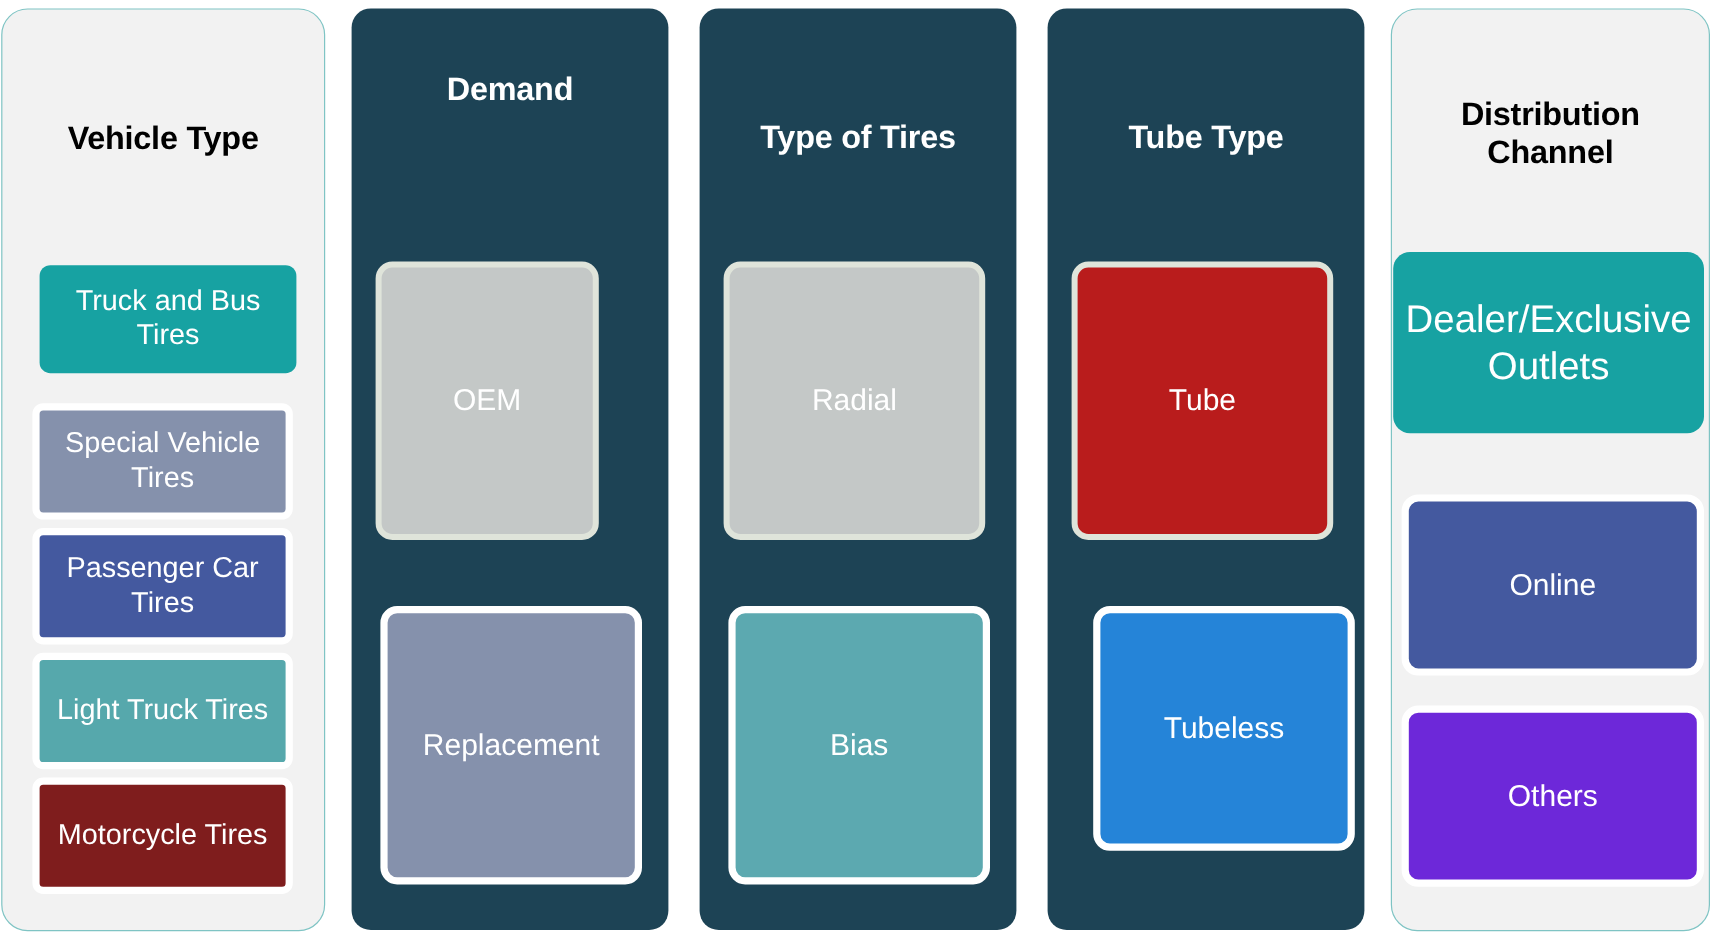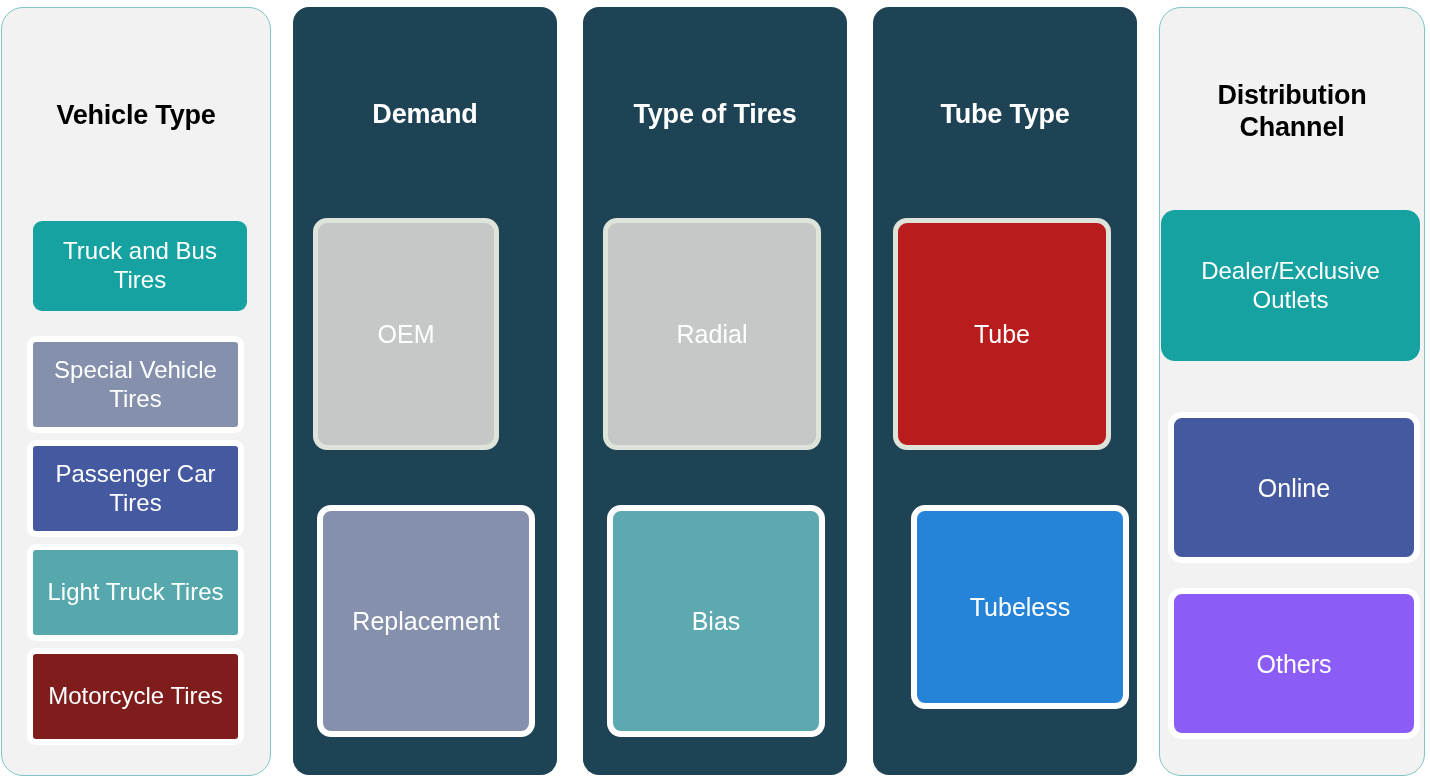--- a/index.html
+++ b/index.html
@@ -93,21 +93,21 @@
     <span class="box-label">Passenger Car Tires</span>
   </div>
   <div class="box bordered-white" style="left:27px; top:544px; width:217px; height:97px; background:#56A8AC;">
     <span class="box-label">Light Truck Tires</span>
   </div>
   <div class="box bordered-white" style="left:27px; top:648px; width:217px; height:97px; background:#7f1d1d;">
     <span class="box-label">Motorcycle Tires</span>
   </div>
 
   <div class="panel dark" style="left:293px; top:7px; width:264px; height:768px;">
-    <div class="panel-title" style="margin-top:92px;">Demand</div>
+    <div class="panel-title" style="margin-top:52px;">Demand</div>
   </div>
   <div class="box big bordered-pale" style="left:313px; top:218px; width:186px; height:232px; background:#C4C8C7;">
     <span class="box-label">OEM</span>
   </div>
   <div class="box big bordered-white" style="left:317px; top:505px; width:218px; height:232px; background:#8591AC;">
     <span class="box-label">Replacement</span>
   </div>
 
   <div class="panel dark" style="left:583px; top:7px; width:264px; height:768px;">
     <div class="panel-title" style="margin-top:92px;">Type of Tires</div>
@@ -125,23 +125,23 @@
   <div class="box big bordered-pale" style="left:893px; top:218px; width:218px; height:232px; background:#b91c1c;">
     <span class="box-label">Tube</span>
   </div>
   <div class="box big bordered-white" style="left:911px; top:505px; width:218px; height:204px; background:#2584D8;">
     <span class="box-label">Tubeless</span>
   </div>
 
   <div class="panel light" style="left:1159px; top:7px; width:266px; height:769px;">
     <div class="panel-title" style="margin-top:72px; width:72%;">Distribution Channel</div>
   </div>
-  <div class="box big" style="left:1161px; top:210px; width:259px; height:151px; background:#17A2A2; font-size:24px;">
+  <div class="box big" style="left:1161px; top:210px; width:259px; height:151px; background:#17A2A2; font-size:32px;">
     <span class="box-label">Dealer/Exclusive Outlets</span>
   </div>
   <div class="box big bordered-white" style="left:1168px; top:412px; width:252px; height:151px; background:#44599F;">
     <span class="box-label">Online</span>
   </div>
-  <div class="box big bordered-white" style="left:1168px; top:588px; width:252px; height:151px; background:#8b5cf6;">
+  <div class="box big bordered-white" style="left:1168px; top:588px; width:252px; height:151px; background:#6d28d9;">
     <span class="box-label">Others</span>
   </div>
 
 </div>
 
 </body></html>

